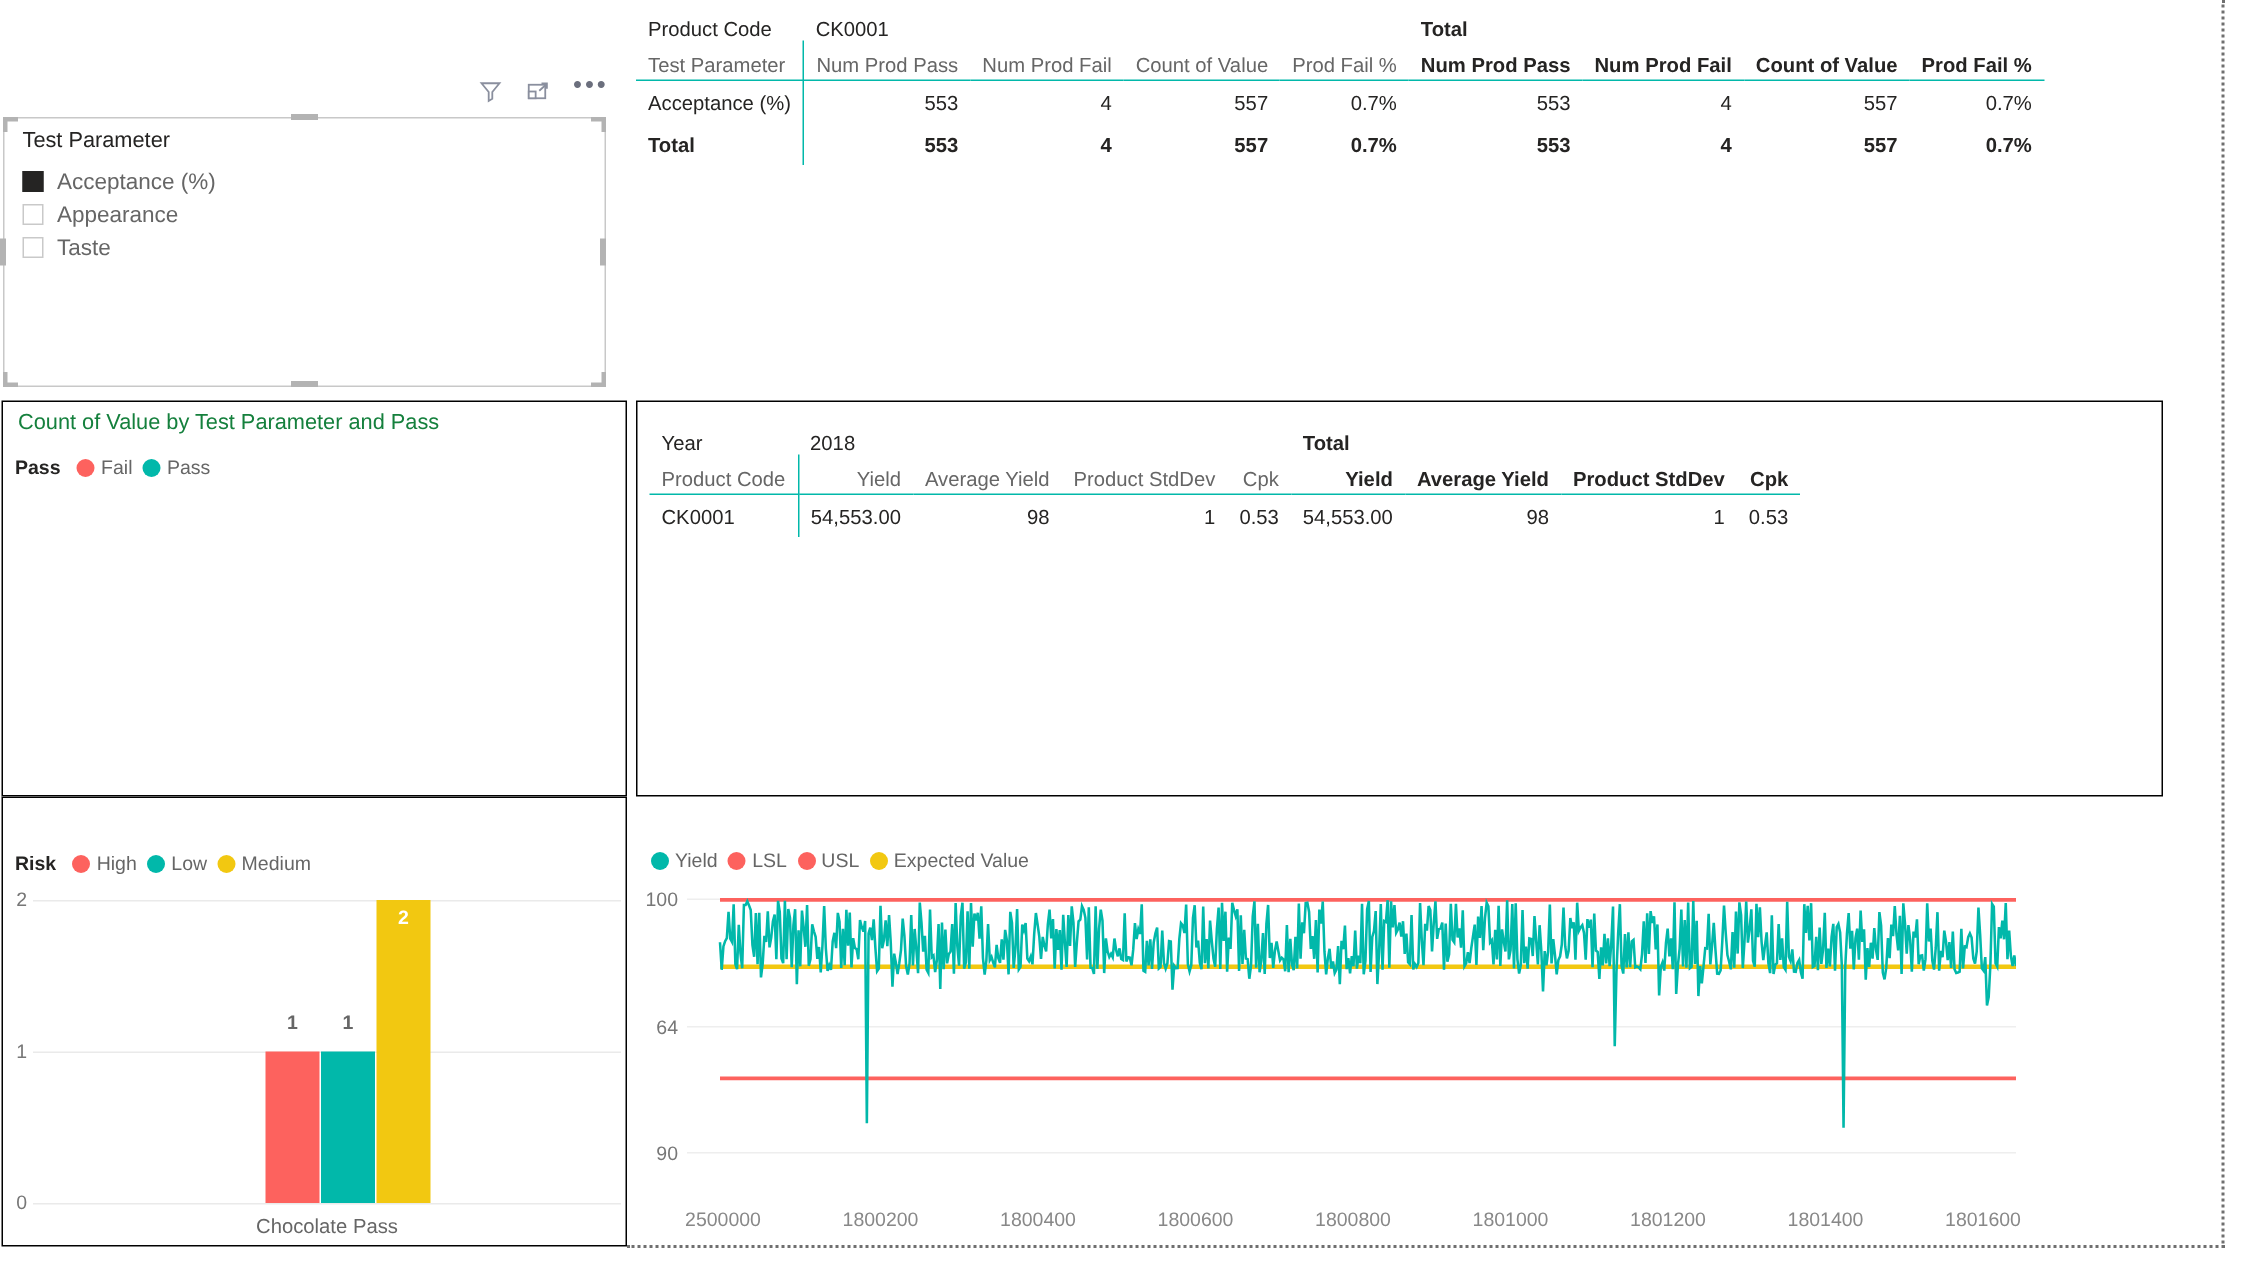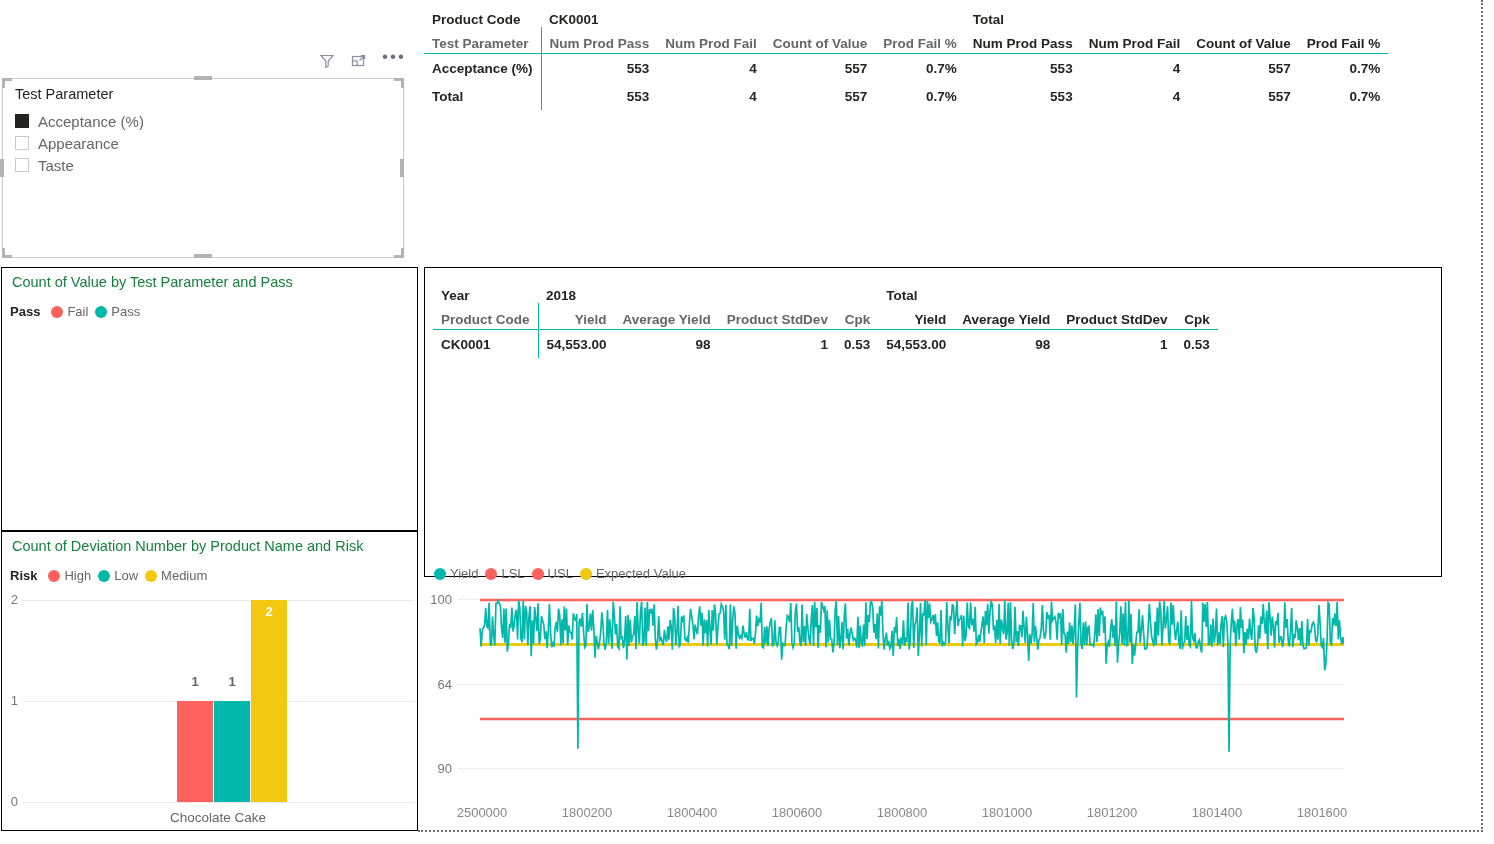--- a/index.html
+++ b/index.html
@@ -62,21 +62,21 @@
   .handle{position:absolute;background:#b3b3b3;}
   .h-corner{width:10px;height:3px;}
   .h-corner-v{width:3px;height:10px;}
   .h-mid-h{width:18px;height:4px;}
   .h-mid-v{width:4px;height:18px;}
 
   
   .matrix{position:absolute;background:#fff;}
   .matrix table{border-collapse:collapse;font-size:13.5px;}
   .matrix th,.matrix td{
-    padding:2px 8px;white-space:nowrap;font-weight:bold;
+    padding:2px 8px;white-space:nowrap;font-weight:normal;
     color:#666666;
   }
   .mx-h1 td{color:#252423;padding-bottom:0px;height:21px;vertical-align:bottom;}
   .mx-h2 td{color:#666666;height:22px;vertical-align:bottom;border-bottom:1.5px solid #01b8aa;}
   .mx-h1 .b,.mx-h2 .b{font-weight:bold;color:#252423;}
   .num{text-align:right;}
   .rowhdr{text-align:left;border-right:1.5px solid #01b8aa;}
   .mx-row td{height:24px;color:#252423;}
   .mx-row.total td{font-weight:bold;}
   .mx-row td.num{color:#252423;}
@@ -232,21 +232,20 @@
       <div class="barlabel" style="left:168px;width:36px;top:424px;color:#666;">4</div>
 
       <div class="bar" style="left:206px;width:40px;height:153px;bottom:2px;background:#01b8aa;"></div>
       <div class="barlabel" style="left:206px;width:40px;top:296px;color:#ffffff;">553</div>
 
       <div class="xcat" style="left:0;top:450px;">Acceptance (%)</div>
     </div>
   </div>
 
   <div class="card" style="left:1px;top:531px;width:417px;height:300px;">
-    <div class="card-title">Count of Deviation Number by Product Name and Risk</div>
     <div class="legend" style="left:8px;top:36px;">
       <span class="lg-title">Risk</span>
       <span class="lg-item">
         <span class="dot" style="background:#fd625e"></span>
         <span>High</span>
       </span>
       <span class="lg-item">
         <span class="dot" style="background:#01b8aa"></span>
         <span>Low</span>
       </span>
@@ -267,25 +266,25 @@
 
       <div class="bar" style="left:155px;width:36px;height:101px;top:107px;background:#fd625e;"></div>
       <div class="barlabel" style="left:155px;width:36px;top:80px;color:#666;">1</div>
 
       <div class="bar" style="left:192px;width:36px;height:101px;top:107px;background:#01b8aa;"></div>
       <div class="barlabel" style="left:192px;width:36px;top:80px;color:#666;">1</div>
 
       <div class="bar" style="left:229px;width:36px;height:202px;top:6px;background:#f2c811;"></div>
       <div class="barlabel" style="left:229px;width:36px;top:10px;color:#ffffff;">2</div>
 
-      <div class="xcat" style="left:0;top:216px;">Chocolate Cake</div>
-    </div>
-  </div>
-
-  <div class="card plain" style="left:424px;top:267px;width:1018px;height:310px;padding-left:16px;">
+      <div class="xcat" style="left:0;top:216px;">Chocolate Pass</div>
+    </div>
+  </div>
+
+  <div class="card plain" style="left:424px;top:267px;width:1018px;height:264px;padding-left:16px;">
     <div class="matrix" style="left:8px;top:12px;">
       <table>
         <tbody>
             <tr class="mx-h1">
           <td>Year</td>
           <td colspan="4">2018</td>
           <td class="b" colspan="4">Total</td>
         </tr>
         <tr class="mx-h2">
           <td class="rowhdr">Product Code</td>

